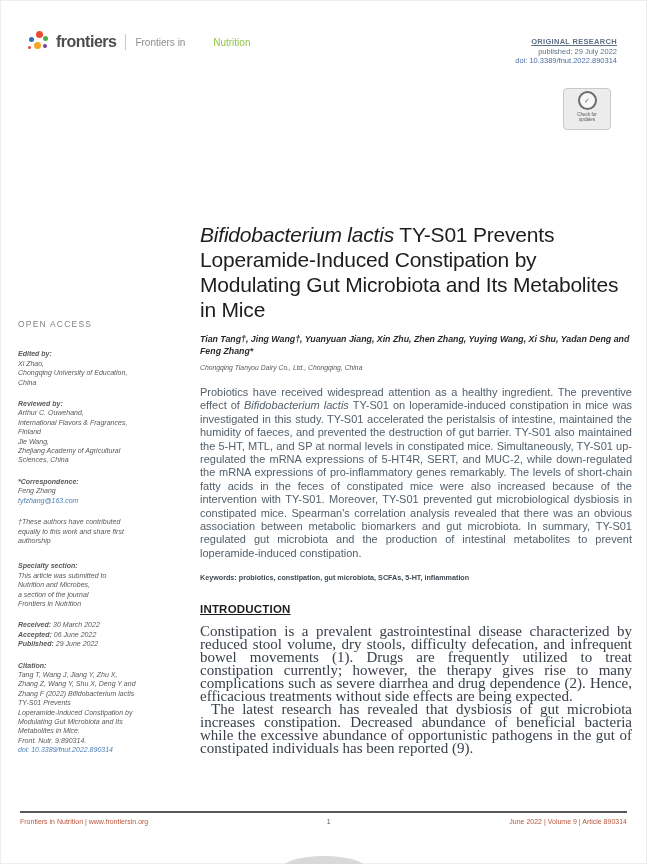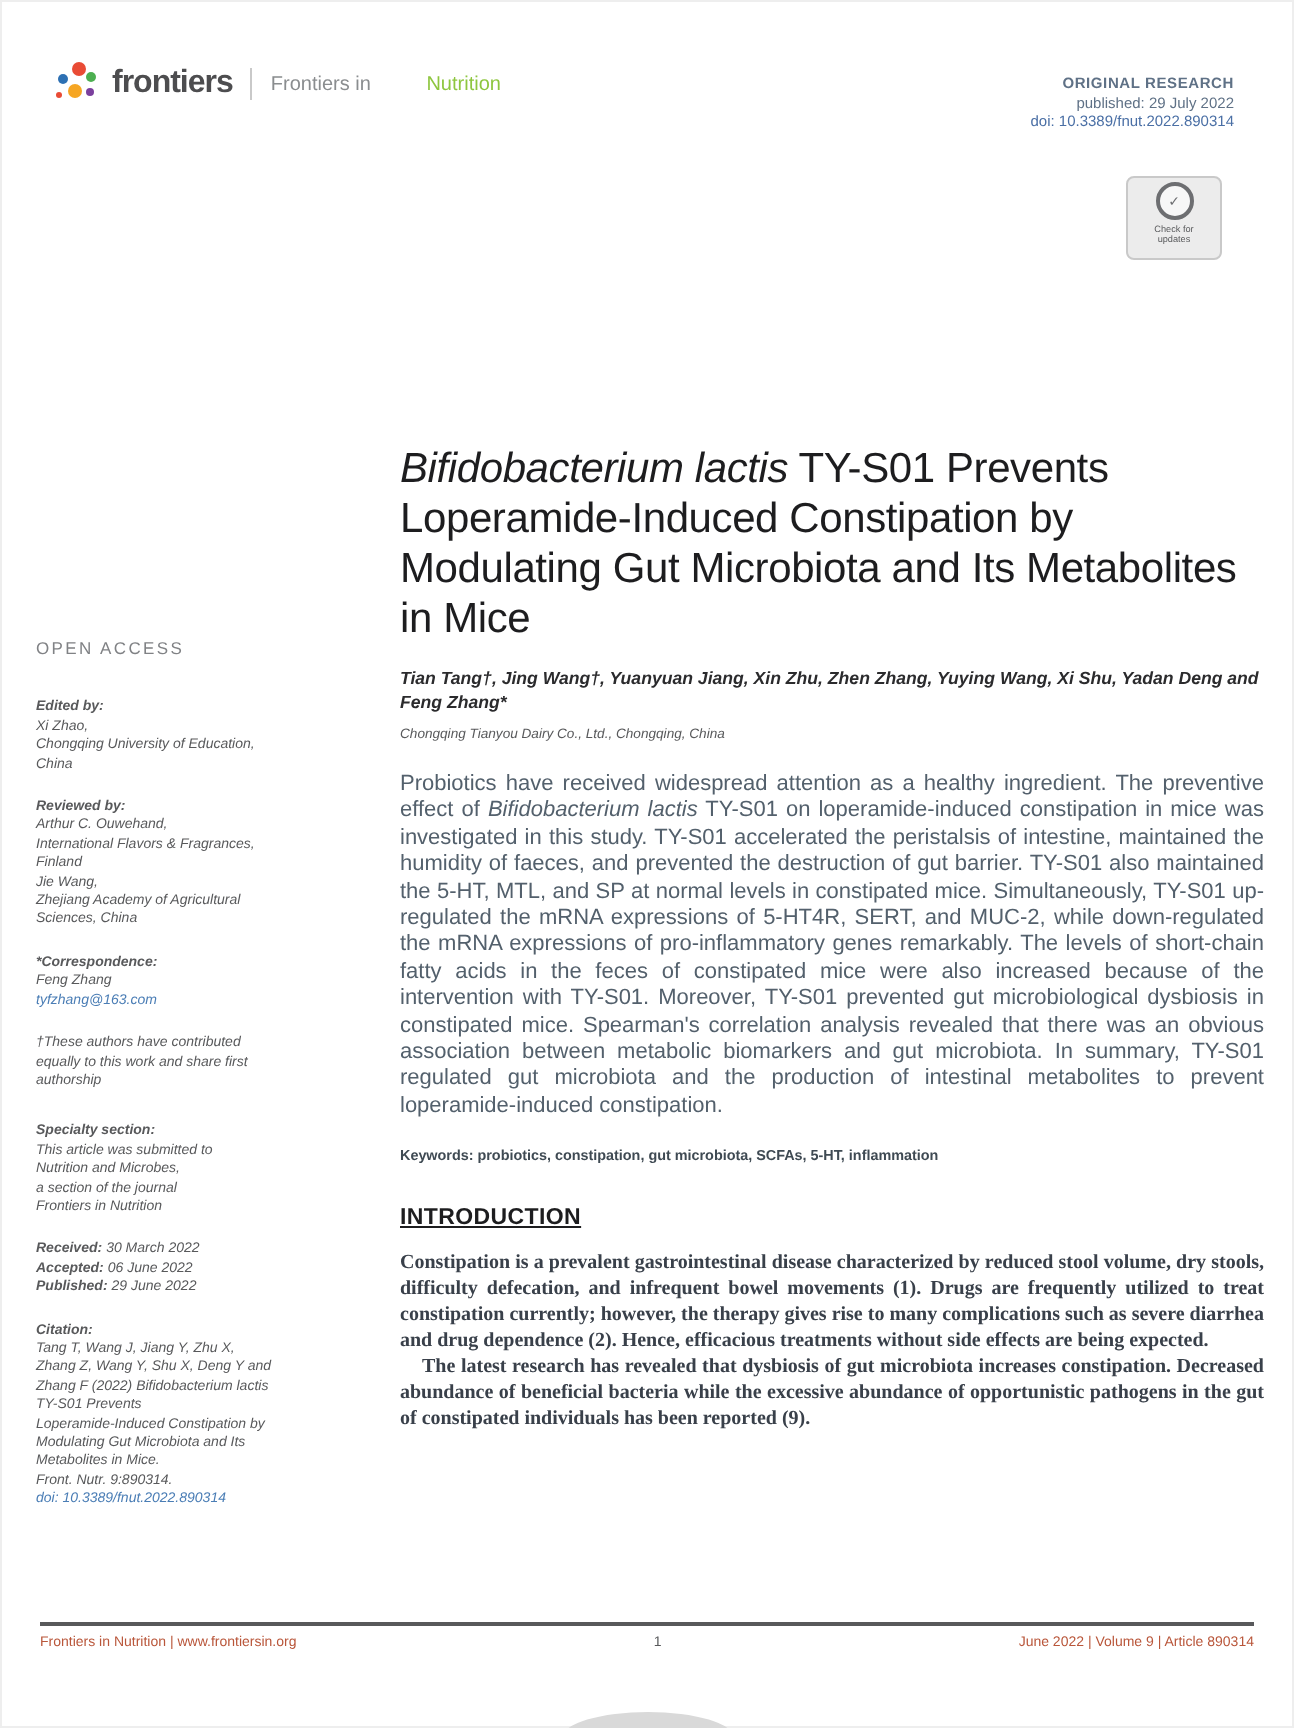--- a/index.html
+++ b/index.html
@@ -11,21 +11,21 @@
   }
   
   .header-left{position:absolute;left:28px;top:31px;display:flex;align-items:center;}
   .logo-mark{position:relative;width:22px;height:22px;margin-right:6px;}
   .logo-dot{position:absolute;border-radius:50%;}
   .brand{font-size:16px;font-weight:bold;letter-spacing:-0.5px;color:#4d4d4f;}
   .header-divider{width:1px;height:16px;background:#c9c9c9;margin:0 9px;}
   .journal-line{font-size:10px;color:#8a8d8f;}
   .journal-name{color:#8ec63f;margin-left:25px;}
   .header-right{position:absolute;right:30px;top:37px;text-align:right;font-size:7.5px;line-height:9.5px;color:#5f7186;}
-  .article-type{font-weight:bold;letter-spacing:0.3px;}
+  .article-type{font-weight:bold;letter-spacing:0.3px;text-decoration:underline;}
   .doi-line{color:#4a6fa5;}
   
   .badge{position:absolute;right:36px;top:88px;width:46px;height:38px;background:#ececec;
     border:1px solid #c9c9c9;border-radius:4px;display:flex;flex-direction:column;align-items:center;
     justify-content:flex-start;padding-top:2px;cursor:pointer;}
   .badge-circle{width:15px;height:15px;border-radius:50%;border:2px solid #6d6e71;background:#f7f7f7;
     display:flex;align-items:center;justify-content:center;font-size:7px;color:#6d6e71;}
   .badge-text{font-size:4.6px;line-height:5.2px;color:#58595b;text-align:center;margin-top:2px;}
   
   .sidebar{position:absolute;left:18px;top:320px;width:172px;text-align:left;
@@ -39,22 +39,22 @@
   
   .main{position:absolute;left:200px;top:222px;width:432px;}
   .title{font-size:21px;line-height:25px;font-weight:normal;color:#1d1d1f;letter-spacing:-0.2px;}
   .title .ital{font-style:italic;}
   .authors{margin-top:11px;font-size:8.8px;line-height:12px;font-weight:bold;font-style:italic;color:#2b2b2d;}
   .affiliation{margin-top:7px;font-size:6.8px;font-style:italic;color:#58595b;}
   .abstract{margin-top:15px;font-size:11px;line-height:13.4px;text-align:justify;color:#53606c;}
   .abstract .ital{font-style:italic;}
   .keywords{margin-top:13px;font-size:7.2px;font-weight:bold;color:#3f4a53;}
   .section-heading{margin-top:21px;font-size:11.5px;font-weight:bold;color:#1d1d1f;letter-spacing:0.2px;text-decoration:underline;}
-  .body-text{font-family:"Liberation Serif","DejaVu Serif",serif;font-size:10px;line-height:13px;
-    text-align:justify;color:#39404a;font-weight:bold;}
+  .body-text{font-family:"Liberation Serif","DejaVu Serif",serif;font-size:15px;line-height:13px;
+    text-align:justify;color:#39404a;}
   .body-p1{margin-top:10px;}
   .body-p2{margin-top:0;text-indent:11px;}
   
   .footer-rule{position:absolute;left:20px;right:20px;top:811px;height:2px;background:#58595b;}
   .footer{position:absolute;left:20px;right:20px;top:818px;display:flex;justify-content:space-between;
     font-size:7px;color:#b9563a;}
   .footer-page{color:#58595b;}
   .bottom-circle{position:absolute;left:50%;transform:translateX(-50%);bottom:-18px;width:86px;height:26px;
     border-radius:50%;background:#d9d9d9;}
 </style>

